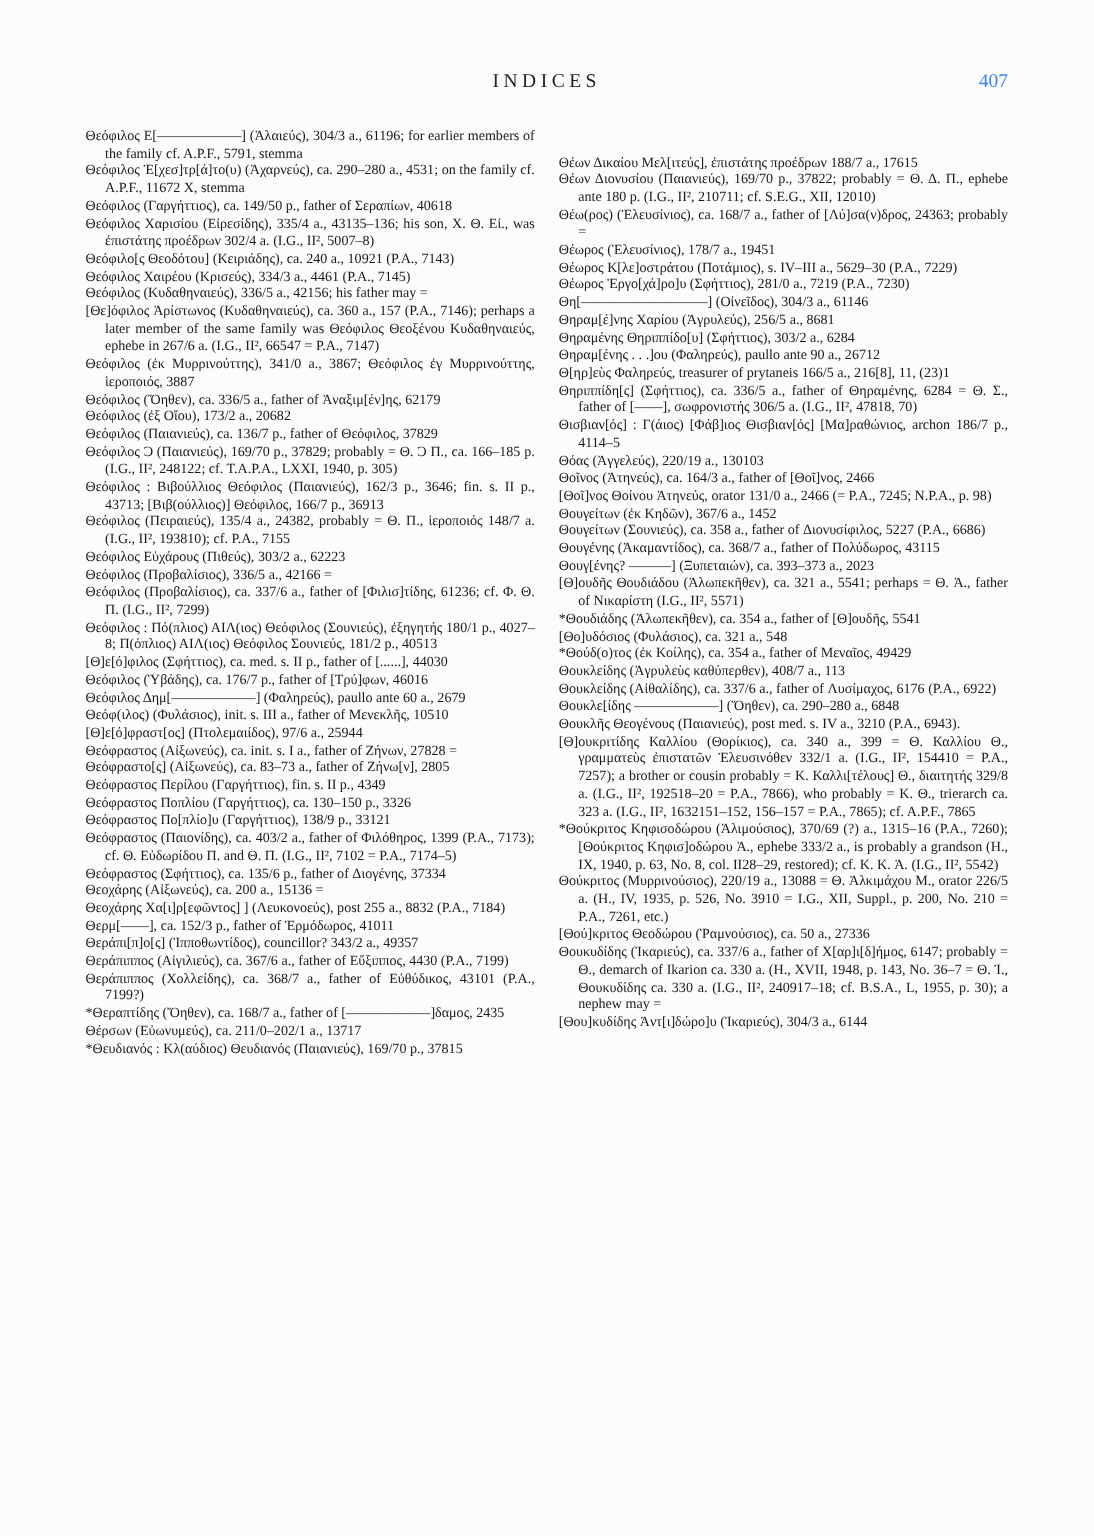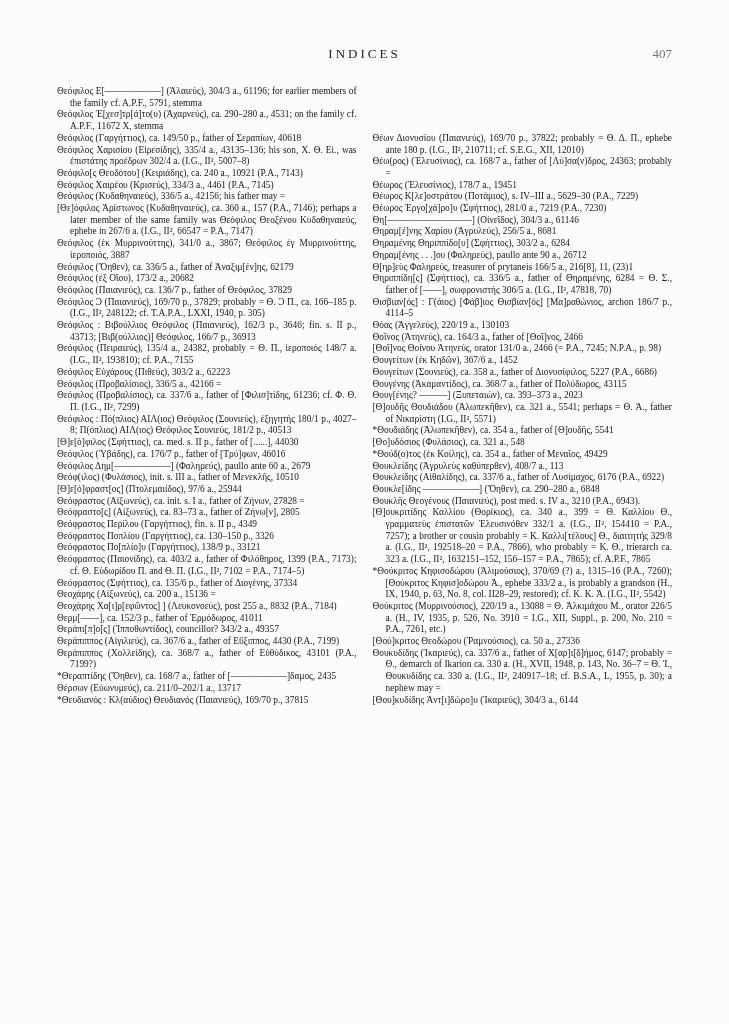--- a/index.html
+++ b/index.html
@@ -9,23 +9,23 @@
     padding:46px 57px 52px 57px;
     font-family:"Liberation Serif","DejaVu Serif",serif;
     color:#1b1b1b;overflow:hidden;position:relative;
   }
   .page-header{position:relative;height:18px;margin-bottom:22px;}
   .header-title{
     position:absolute;left:0;right:0;text-align:center;
     font-size:13px;letter-spacing:3px;color:#222;
   }
   .page-number{
-    position:absolute;right:0;top:0;font-size:13px;color:#737373;
+    position:absolute;right:0;top:0;font-size:13px;color:#3b82f6;
   }
-  .columns{display:flex;gap:16px;align-items:flex-end;}
+  .columns{display:flex;gap:16px;align-items:center;}
   .col{flex:1 1 0;min-width:0;}
   .entry{
     margin:0;font-size:9.4px;line-height:11.7px;
     text-align:justify;text-justify:inter-word;
     padding-left:13px;text-indent:-13px;
     color:#191919;
     word-break:normal;
   }
 </style>
 </head>
@@ -73,20 +73,21 @@
         <p class="entry">Θεοχάρης Χα[ι]ρ[εφῶντος] ] (Λευκονοεύς), post 255 a., 8832 (P.A., 7184)</p>
         <p class="entry">Θερμ[——], ca. 152/3 p., father of Ἑρμόδωρος, 41011</p>
         <p class="entry">Θεράπι[π]ο[ς] (Ἱπποθωντίδος), councillor? 343/2 a., 49357</p>
         <p class="entry">Θεράπιππος (Αἰγιλιεύς), ca. 367/6 a., father of Εὔξιππος, 4430 (P.A., 7199)</p>
         <p class="entry">Θεράπιππος (Χολλείδης), ca. 368/7 a., father of Εὐθύδικος, 43101 (P.A., 7199?)</p>
         <p class="entry">*Θεραπτίδης (Ὄηθεν), ca. 168/7 a., father of [——————]δαμος, 2435</p>
         <p class="entry">Θέρσων (Εὐωνυμεύς), ca. 211/0–202/1 a., 13717</p>
         <p class="entry">*Θευδιανός : Κλ(αύδιος) Θευδιανός (Παιανιεύς), 169/70 p., 37815</p>
       </div>
     <div class="col">
+        <p class="entry">Θέων Δικαίου Μελ[ιτεύς], ἐπιστάτης προέδρων 188/7 a., 17615</p>
         <p class="entry">Θέων Διονυσίου (Παιανιεύς), 169/70 p., 37822; probably = Θ. Δ. Π., ephebe ante 180 p. (I.G., II², 210711; cf. S.E.G., XII, 12010)</p>
         <p class="entry">Θέω(ρος) (Ἐλευσίνιος), ca. 168/7 a., father of [Λύ]σα(ν)δρος, 24363; probably =</p>
         <p class="entry">Θέωρος (Ἐλευσίνιος), 178/7 a., 19451</p>
         <p class="entry">Θέωρος Κ[λε]οστράτου (Ποτάμιος), s. IV–III a., 5629–30 (P.A., 7229)</p>
         <p class="entry">Θέωρος Ἐργο[χά]ρο]υ (Σφήττιος), 281/0 a., 7219 (P.A., 7230)</p>
         <p class="entry">Θη[—————————] (Οἰνεῖδος), 304/3 a., 61146</p>
         <p class="entry">Θηραμ[έ]νης Χαρίου (Ἀγρυλεύς), 256/5 a., 8681</p>
         <p class="entry">Θηραμένης Θηριππίδο[υ] (Σφήττιος), 303/2 a., 6284</p>
         <p class="entry">Θηραμ[ένης . . .]ου (Φαληρεύς), paullo ante 90 a., 26712</p>
         <p class="entry">Θ[ηρ]εὺς Φαληρεύς, treasurer of prytaneis 166/5 a., 216[8], 11, (23)1</p>

